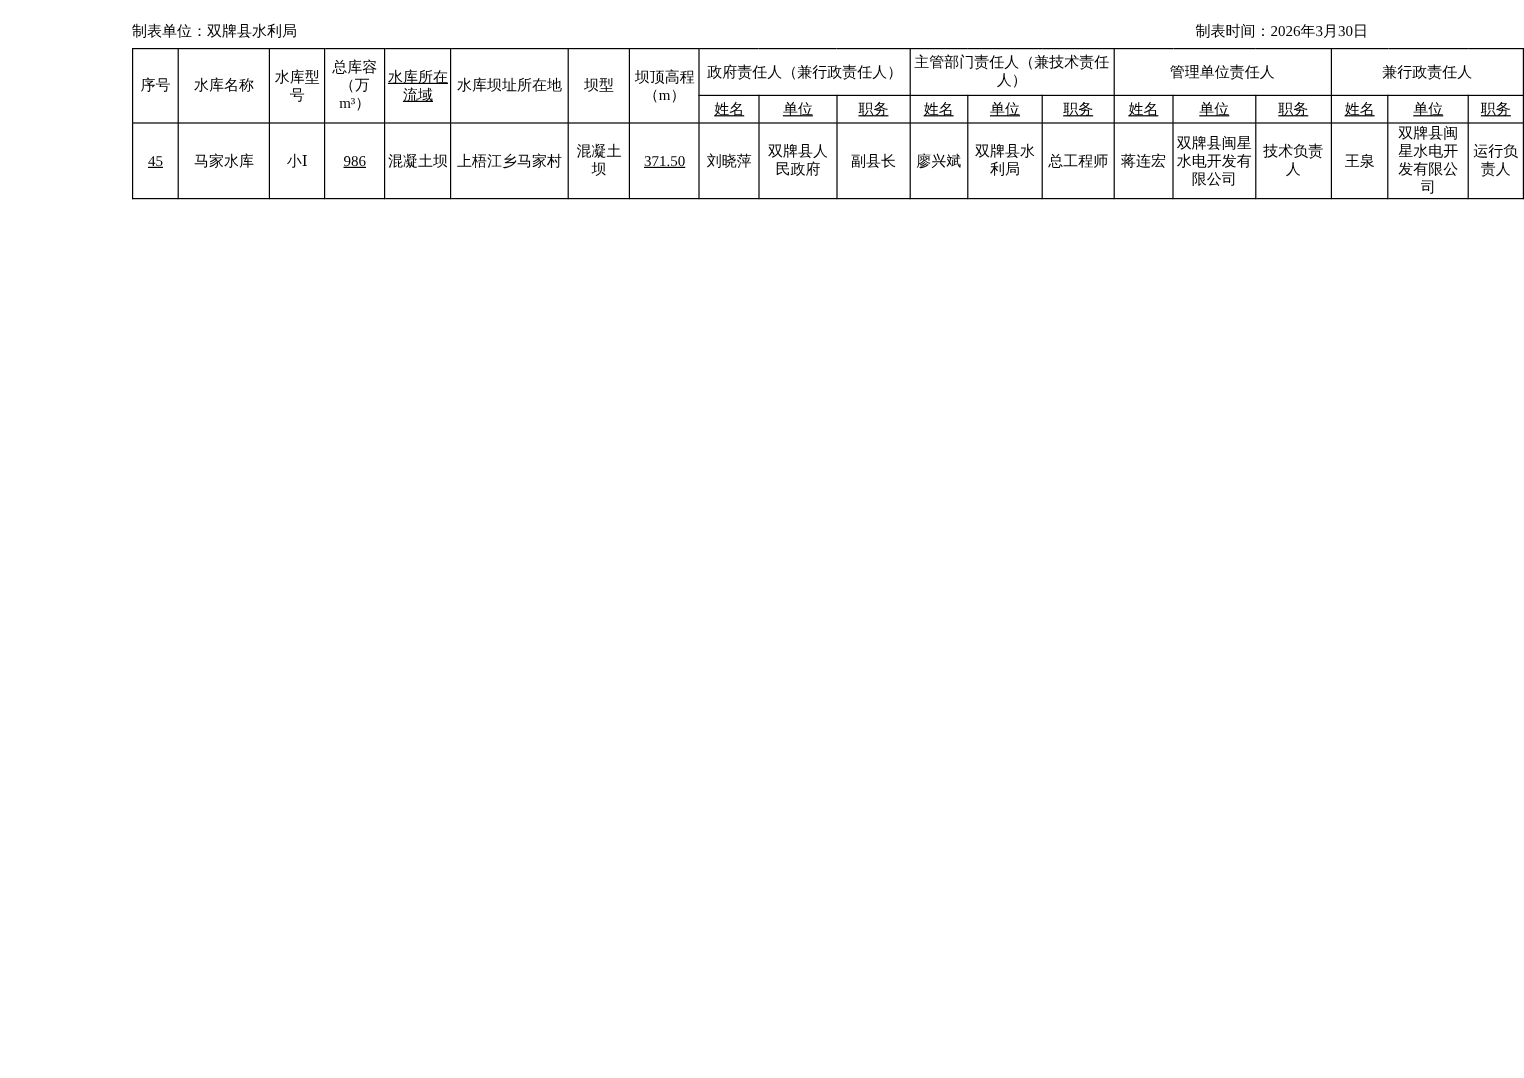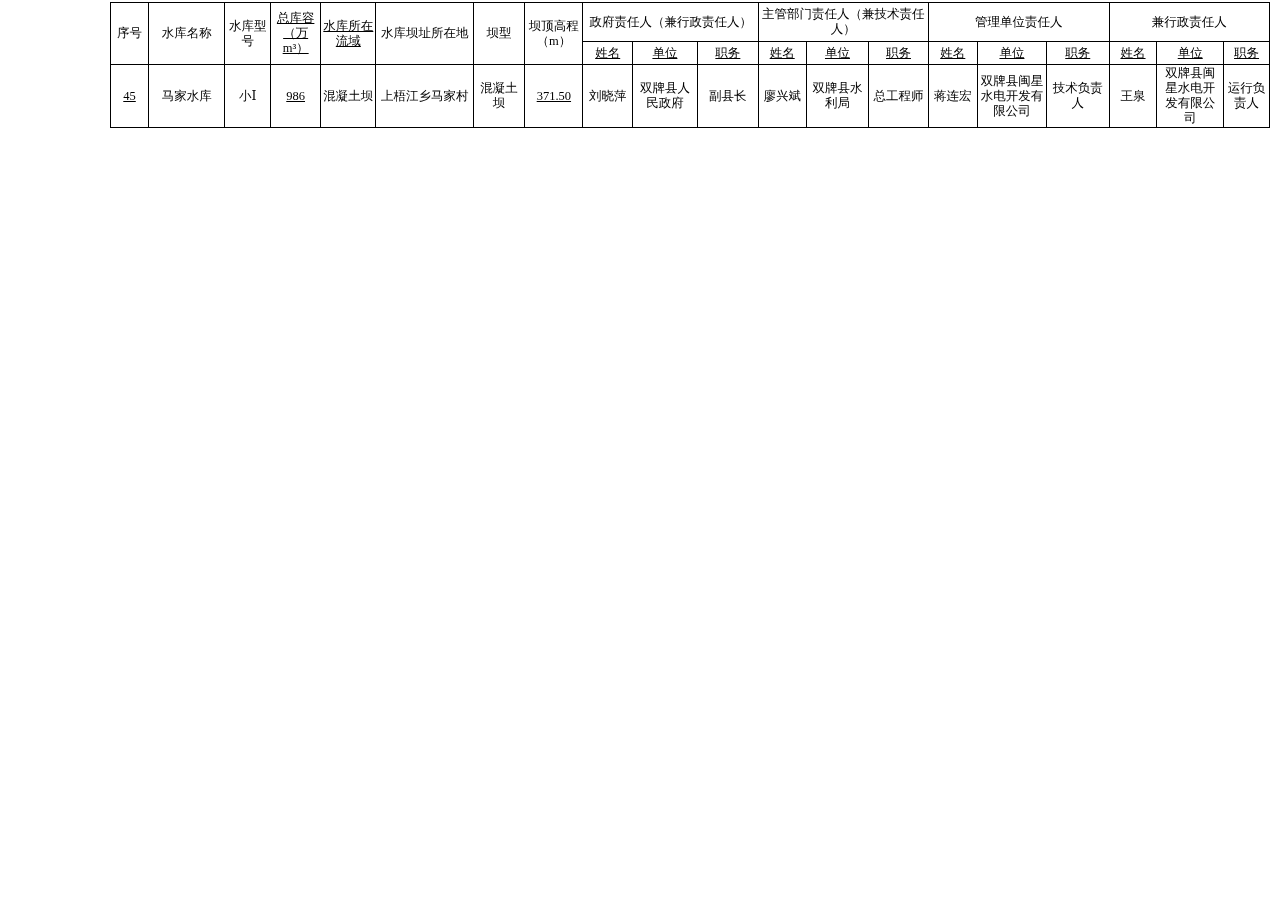--- a/index.html
+++ b/index.html
@@ -86,21 +86,21 @@
     font-size: 13.5px;
   }
   .num {
     font-family: "Liberation Serif", "DejaVu Serif", serif;
     text-decoration: underline;
   }
   
   .c-seq { width: 36px; margin-left: 20px; }
   .c-name { width: 76px; }
   .c-type { width: 44px; }
-  .c-cap { width: 48px; text-decoration: underline; }
+  .c-cap { width: 48px; }
   .c-basin { width: 54px; text-decoration: underline; }
   .c-loc { width: 98px; }
   .c-dam { width: 50px; }
   .c-elev { width: 56px; }
   .c-pname { width: 48px; }
   .c-punit { width: 64px; }
   .c-ppost { width: 60px; }
   .c-sup-name { width: 46px; }
   .c-sup-unit { width: 62px; }
   .c-sup-post { width: 58px; }
@@ -110,20 +110,24 @@
   .c-in-name { width: 46px; }
   .c-in-unit { width: 66px; }
   .c-in-post { width: 44px; }
 </style>
 </head>
 <body>
 
 <div class="page">
 
 
+  <div class="meta-row">
+    <div class="meta-left">制表单位：双牌县水利局</div>
+    <div class="meta-right">制表时间：2026年3月30日</div>
+  </div>
 
   <table class="main">
     <thead>
       <tr>
         <td class="c-seq" rowspan="2">序号</td>
         <td class="c-name" rowspan="2">水库名称</td>
         <td class="c-type" rowspan="2">水库型号</td>
         <td class="c-cap" rowspan="2">总库容（万m³）</td>
         <td class="c-basin" rowspan="2">水库所在流域</td>
         <td class="c-loc" rowspan="2">水库坝址所在地</td>

